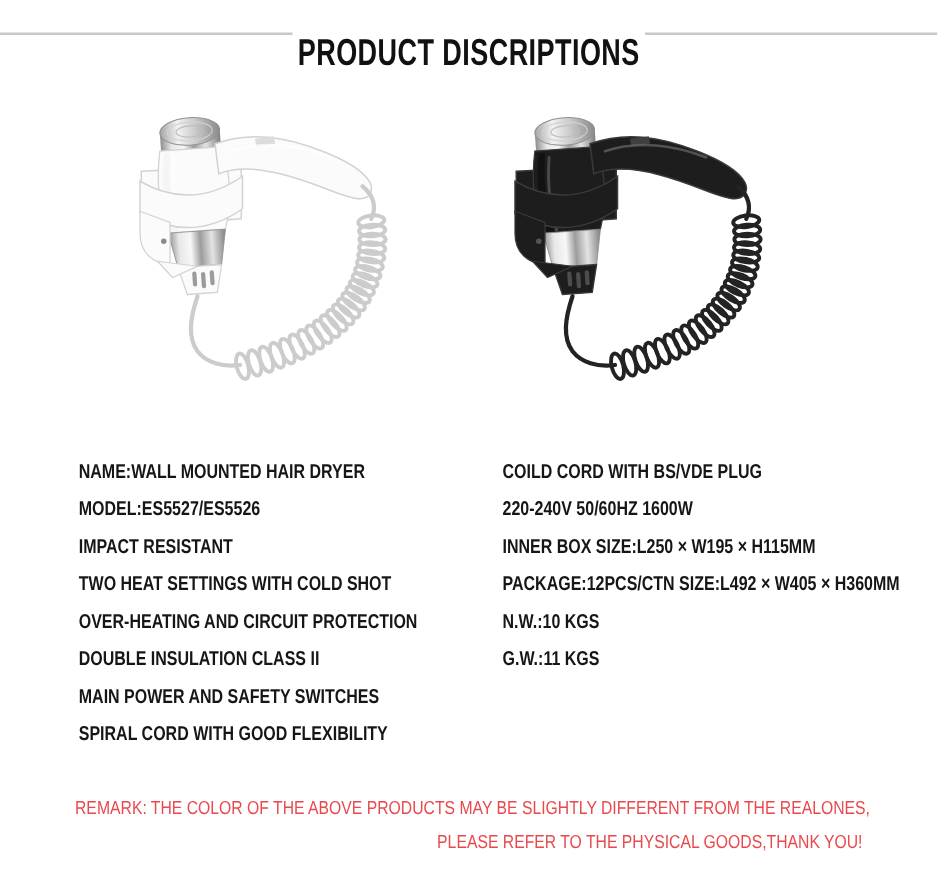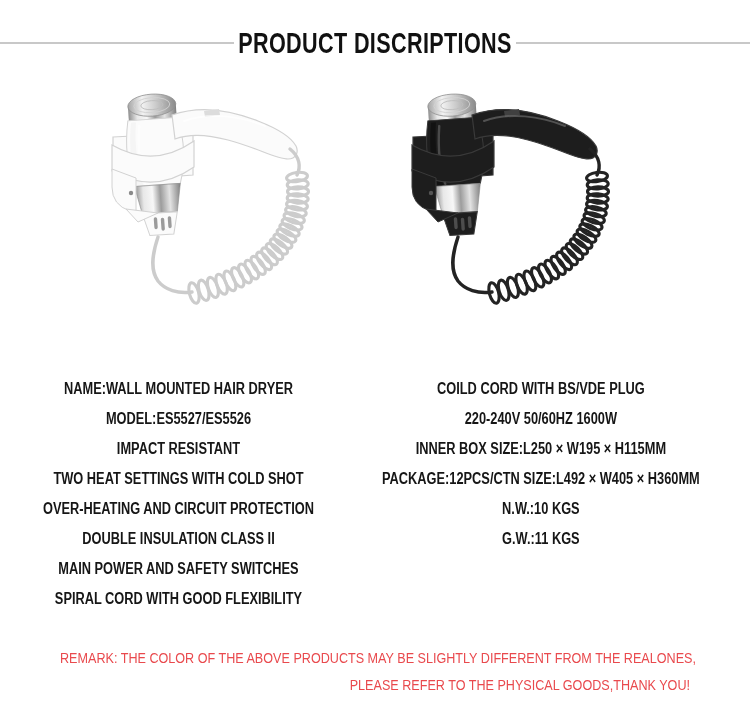--- a/index.html
+++ b/index.html
@@ -6,21 +6,21 @@
   .page{
     position:relative;
     width:750px;height:715px;
     background:#ffffff;
     overflow:hidden;
     font-family:"Liberation Sans", sans-serif;
     color:#161616;
   }
   
   .title-row{
-    display:flex;align-items:center;
+    display:flex;
     margin-top:26px;gap:16px;
   }
   .rule{flex:1;height:2px;background:#c8c8c8;}
   .title-wrap{width:250px;display:flex;justify-content:center;overflow:visible;}
   .page-title{
     margin:0;font-size:30px;font-weight:bold;color:#111111;
     letter-spacing:.5px;white-space:nowrap;
     transform:scaleX(.72);transform-origin:50% 50%;
   }
   
@@ -32,21 +32,21 @@
   .dryer-fig svg{width:250px;height:250px;display:block;}
   .dryer-white{
     --body:#fbfbfb; --line:#d2d2d2; --shade:#ececec; --shade2:#e6e6e6;
     --vent:#9b9b9b; --cord:#cccccc; --hl:#ffffff; --screw:#8a8a8a; --detail:#dcdcdc;
   }
   .dryer-black{
     --body:#1d1d1d; --line:#3a3a3a; --shade:#000000; --shade2:#0d0d0d;
     --vent:#4d4d4d; --cord:#232323; --hl:#6f6f6f; --screw:#555555; --detail:#404040;
   }
   
-  .specs{display:flex;margin-top:39px;padding-left:43px;text-align:center;}
+  .specs{display:flex;margin-top:28px;padding-left:63px;}
   .spec-col{display:block;}
   .spec-col.left{width:340px;}
   .spec-col p{
     margin:0;height:30px;line-height:30px;
     font-size:16px;font-weight:bold;color:#161616;
     white-space:nowrap;
     transform:scaleX(.8);transform-origin:0 50%;
   }
   
   .remark{margin-top:30px;text-align:right;color:#e9494d;}

